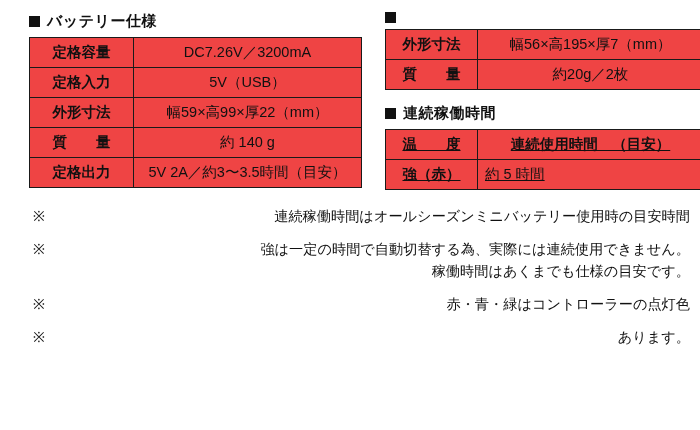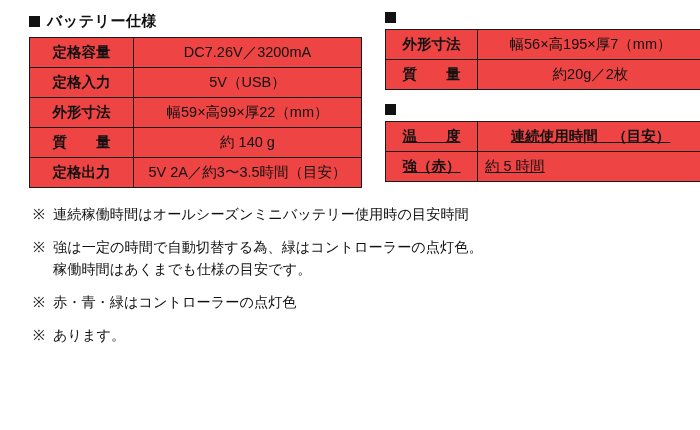--- a/index.html
+++ b/index.html
@@ -103,20 +103,21 @@
     line-height: 1.5;
     margin-bottom: 12px;
   }
   .note .mark {
     flex: 0 0 auto;
     width: 20px;
     font-size: 14.2px;
   }
   .note .txt {
     flex: 1 1 auto;
+    text-align: right;
   }
   .note .txt .line2 {
     display: block;
     text-indent: 0;
   }
 </style>
 </head>
 <body>
 
 <div class="page">
@@ -177,20 +178,21 @@
             <td class="label">質　　量</td>
             <td class="value">約20g／2枚</td>
           </tr>
         </tbody>
       </table>
 
       <div class="gap-block"></div>
 
       <div class="sec-head">
         <span class="marker"></span>
+        <span>連続稼働時間</span>
       </div>
       <table class="spec runtime-table">
         <colgroup>
             <col class="c1">
             <col class="c2">
           </colgroup>
         <tbody>
           <tr>
             <td class="label">温　　度</td>
             <td class="label">連続使用時間　（目安）</td>
@@ -208,21 +210,21 @@
   <div class="notes">
 
     <div class="note">
       <span class="mark">※</span>
       <span class="txt">連続稼働時間はオールシーズンミニバッテリー使用時の目安時間</span>
     </div>
 
     <div class="note">
       <span class="mark">※</span>
       <span class="txt">
-        <span>強は一定の時間で自動切替する為、緑はコントローラーの点灯色。</span>
+        <span>強は一定の時間で自動切替する為、実際には連続使用できません。</span>
         <span class="line2">稼働時間はあくまでも仕様の目安です。</span>
       </span>
     </div>
 
     <div class="note">
       <span class="mark">※</span>
       <span class="txt">赤・青・緑はコントローラーの点灯色</span>
     </div>
 
     <div class="note">

